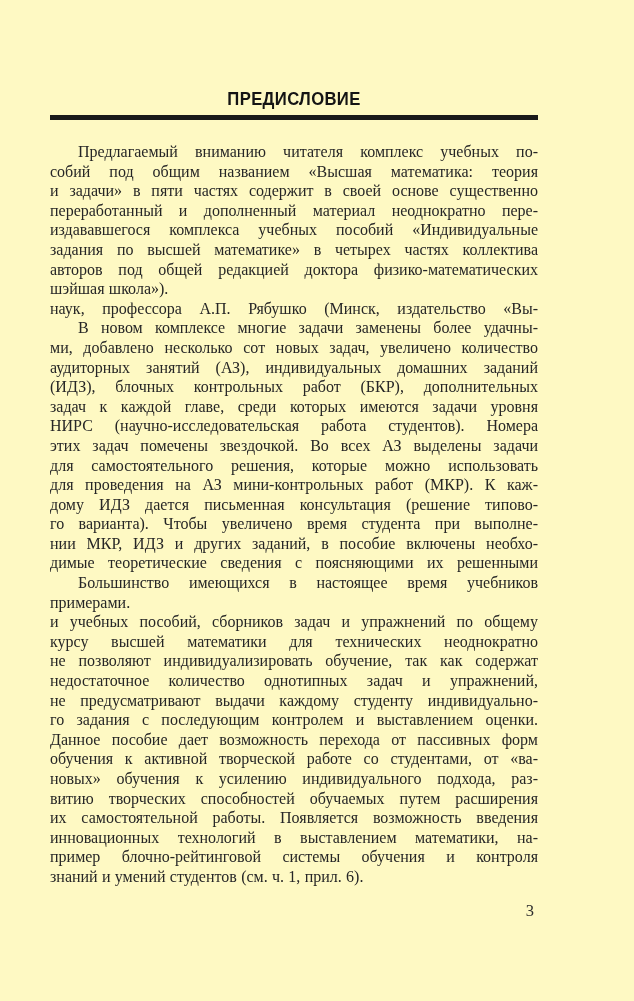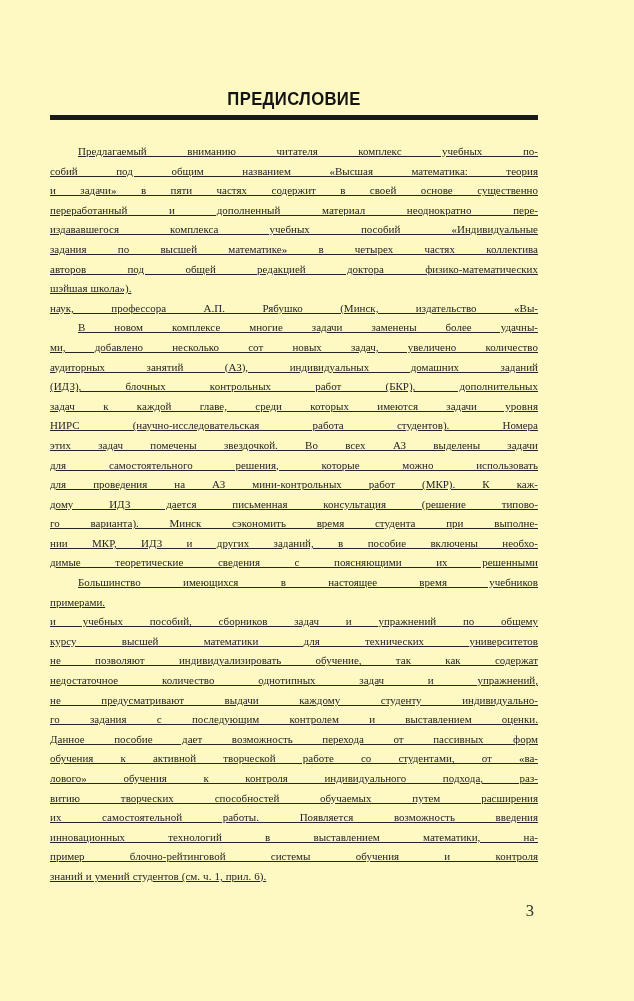--- a/index.html
+++ b/index.html
@@ -36,23 +36,22 @@
     transform: scaleX(0.9);
     transform-origin: 50% 50%;
   }
   .rule {
     margin-top: 7px;
     height: 5px;
     background: #1a1a1a;
   }
   .body-text {
     margin-top: 22px;
-    font-size: 11px;
+    font-size: 16px;
     line-height: 19.6px;
-    text-decoration: underline;
   }
   .line {
     height: 19.6px;
     overflow: hidden;
     text-align: justify;
     text-align-last: justify;
     -moz-text-align-last: justify;
     word-spacing: 0.3px;
   }
   .line.first {
@@ -92,34 +91,34 @@
         <div class="line first">В новом комплексе многие задачи заменены более удачны-</div>
         <div class="line">ми, добавлено несколько сот новых задач, увеличено количество</div>
         <div class="line">аудиторных занятий (АЗ), индивидуальных домашних заданий</div>
         <div class="line">(ИДЗ), блочных контрольных работ (БКР), дополнительных</div>
         <div class="line">задач к каждой главе, среди которых имеются задачи уровня</div>
         <div class="line">НИРС (научно-исследовательская работа студентов). Номера</div>
         <div class="line">этих задач помечены звездочкой. Во всех АЗ выделены задачи</div>
         <div class="line">для самостоятельного решения, которые можно использовать</div>
         <div class="line">для проведения на АЗ мини-контрольных работ (МКР). К каж-</div>
         <div class="line">дому ИДЗ дается письменная консультация (решение типово-</div>
-        <div class="line">го варианта). Минск сэкономить время студента при выполне-</div>
+        <div class="line">го варианта). Чтобы увеличено время студента при выполне-</div>
         <div class="line">нии МКР, ИДЗ и других заданий, в пособие включены необхо-</div>
         <div class="line">димые теоретические сведения с поясняющими их решенными</div>
         <div class="line first">Большинство имеющихся в настоящее время учебников</div>
         <div class="line last">примерами.</div>
         <div class="line">и учебных пособий, сборников задач и упражнений по общему</div>
-        <div class="line">курсу высшей математики для технических университетов</div>
+        <div class="line">курсу высшей математики для технических неоднократно</div>
         <div class="line">не позволяют индивидуализировать обучение, так как содержат</div>
         <div class="line">недостаточное количество однотипных задач и упражнений,</div>
         <div class="line">не предусматривают выдачи каждому студенту индивидуально-</div>
         <div class="line">го задания с последующим контролем и выставлением оценки.</div>
         <div class="line">Данное пособие дает возможность перехода от пассивных форм</div>
         <div class="line">обучения к активной творческой работе со студентами, от «ва-</div>
-        <div class="line">лового» обучения к контроля индивидуального подхода, раз-</div>
+        <div class="line">новых» обучения к усилению индивидуального подхода, раз-</div>
         <div class="line">витию творческих способностей обучаемых путем расширения</div>
         <div class="line">их самостоятельной работы. Появляется возможность введения</div>
         <div class="line">инновационных технологий в выставлением математики, на-</div>
         <div class="line">пример блочно-рейтинговой системы обучения и контроля</div>
         <div class="line last">знаний и умений студентов (см. ч. 1, прил. 6).</div>
       </div>
   </div>
   <div class="pagenum">3</div>
 </div>
 

